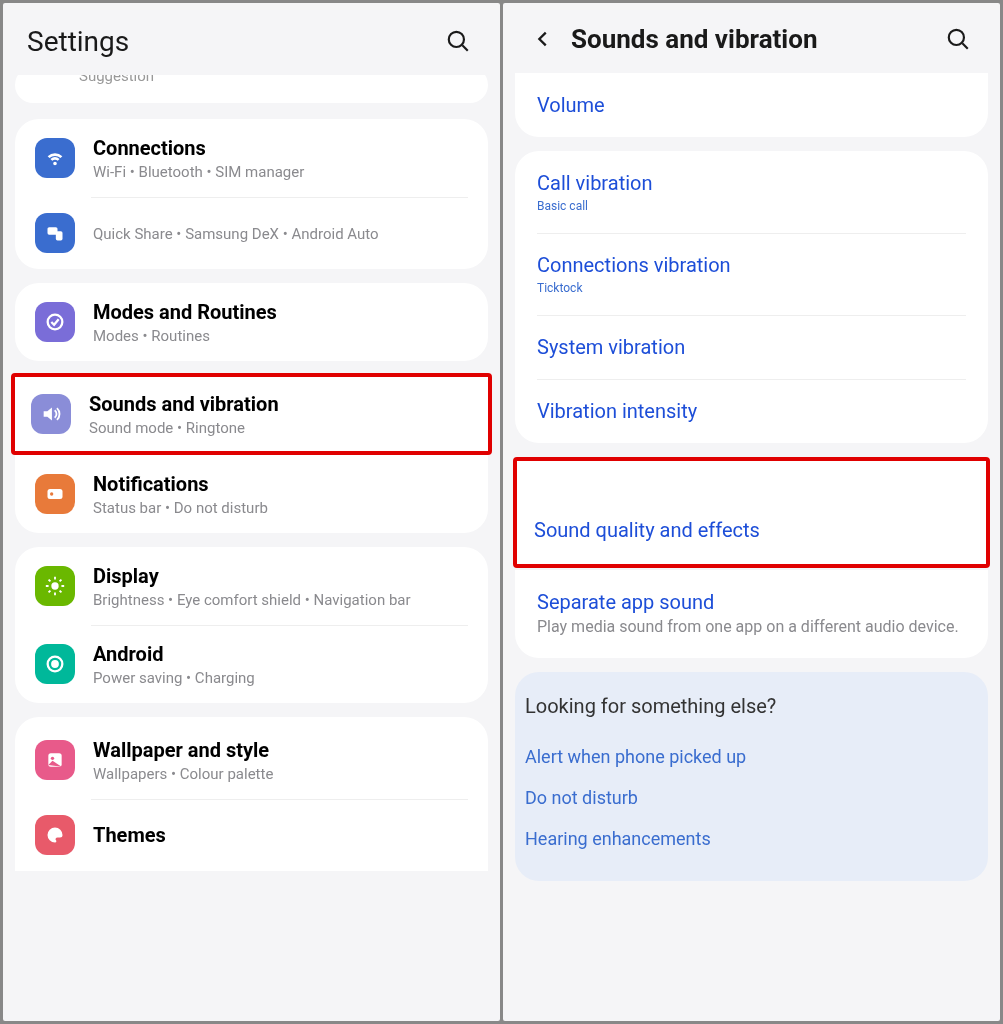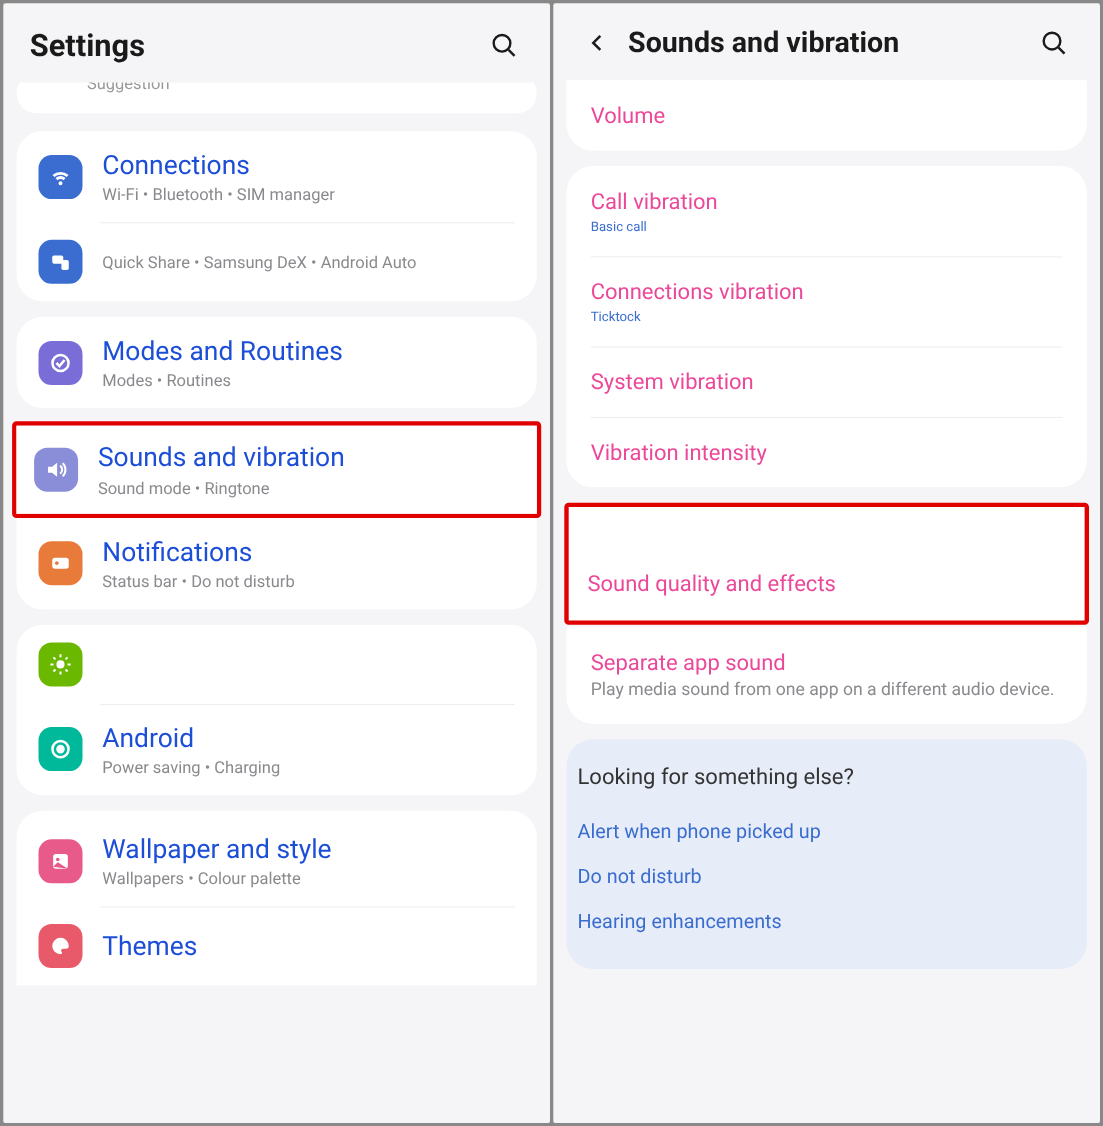--- a/index.html
+++ b/index.html
@@ -1,38 +1,38 @@
 <!DOCTYPE html>
 <html><head>
   <meta charset="utf-8">
   <style>
     * { margin: 0; padding: 0; box-sizing: border-box; font-family: -apple-system, BlinkMacSystemFont, 'Segoe UI', Roboto, sans-serif; }
     body { background: #888; display: flex; gap: 3px; padding: 3px; width: 1003px; height: 1024px; overflow: hidden; }
     .pane { flex: 1; background: #f5f5f7; border-radius: 2px; overflow: hidden; position: relative; }
     .header { display: flex; align-items: center; padding: 20px 24px 16px; }
-    .header-title { font-size: 28px; font-weight: 700; color: #1a1a1a; flex: 1; }
+    .header-title { font-size: 28px; font-weight: 400; color: #1a1a1a; flex: 1; }
     .header-title.sub { font-size: 26px; font-weight: 700; }
     .back-btn { width: 32px; height: 32px; display: flex; align-items: center; justify-content: center; margin-right: 12px; cursor: pointer; }
     .search-btn { width: 36px; height: 36px; display: flex; align-items: center; justify-content: center; cursor: pointer; }
     .suggestion-card { background: #fff; border-radius: 24px; margin: 0 12px 16px; padding: 0 20px 18px; color: #999; font-size: 15px; }
     .sugg { padding-left: 44px; margin-top:-8px; }
     .card { background: #fff; border-radius: 24px; margin: 0 12px 14px; overflow: hidden; }
     .row { display: flex; align-items: center; padding: 16px 20px; position: relative; cursor: pointer; }
     .row + .row::before { content:""; position:absolute; top:0; left:76px; right:20px; height:1px; background:#eee; }
     .row-icon { width: 40px; height: 40px; border-radius: 12px; display: flex; align-items: center; justify-content: center; margin-right: 18px; flex-shrink: 0; }
     .row-text { flex: 1; }
-    .row-title { font-size: 24px; color: #1d4ed8; font-weight: 400; line-height:1.3; }
+    .row-title { font-size: 20px; color: #000000; font-weight: 700; line-height:1.3; }
     .row-subtitle { font-size: 15px; color: #8a8a8e; margin-top: 2px; }
     .highlight { border: 4px solid #e00000; border-radius: 4px; margin: -2px 8px 10px; }
     .highlight .row { padding: 14px 16px; }
     
     .r-card { background: #fff; border-radius: 24px; margin: 0 12px 14px; overflow: hidden; }
     .r-row { padding: 20px 22px; position: relative; cursor: pointer; }
     .r-row + .r-row::before { content:""; position:absolute; top:0; left:22px; right:22px; height:1px; background:#eee; }
-    .r-title { font-size: 20px; color: #ec4899; font-weight: 400; }
+    .r-title { font-size: 20px; color: #1d4ed8; font-weight: 400; }
     .r-sub { font-size: 12px; color: #3a6dcf; margin-top: 4px; }
     .r-desc { font-size: 16px; color: #8a8a8e; margin-top: 2px; line-height:1.35; }
     .r-highlight { border: 4px solid #e00000; border-radius: 4px; margin: 0 10px 10px; background:#fff; }
     .r-highlight .r-row { padding: 22px 17px; margin-top: 35px; }
     .suggest-box { background: #e7edf8; border-radius: 24px; margin: 6px 12px 0; padding: 22px 10px; }
     .suggest-title { font-size: 20px; color: #333; margin-bottom: 18px; }
     .suggest-link { font-size: 18px; color: #3a6dcf; padding: 10px 0; cursor: pointer; display: block; }
     .ic-wifi { background:#3a6dcf; }
     .ic-dev { background:#3a6dcf; }
     .ic-modes { background:#7a6dd8; }
@@ -144,20 +144,24 @@
                 <line x1="12" y1="19" x2="12" y2="22"></line>
                 <line x1="2" y1="12" x2="5" y2="12"></line>
                 <line x1="19" y1="12" x2="22" y2="12"></line>
                 <line x1="5" y1="5" x2="7" y2="7"></line>
                 <line x1="17" y1="17" x2="19" y2="19"></line>
                 <line x1="5" y1="19" x2="7" y2="17"></line>
                 <line x1="17" y1="7" x2="19" y2="5"></line>
               </g>
             </svg>
         </div>
+        <div class="row-text">
+          <div class="row-title">Display</div>
+          <div class="row-subtitle">Brightness  •  Eye comfort shield  •  Navigation bar</div>
+        </div>
       </div>
       <div class="row">
         <div class="row-icon ic-batt">
           <svg width="22" height="22" viewBox="0 0 24 24" fill="none" stroke="#fff" stroke-width="2.5">
               <circle cx="12" cy="12" r="8"></circle>
               <circle cx="12" cy="12" r="3" fill="#fff"></circle>
             </svg>
         </div>
         <div class="row-text">
           <div class="row-title">Android</div>

